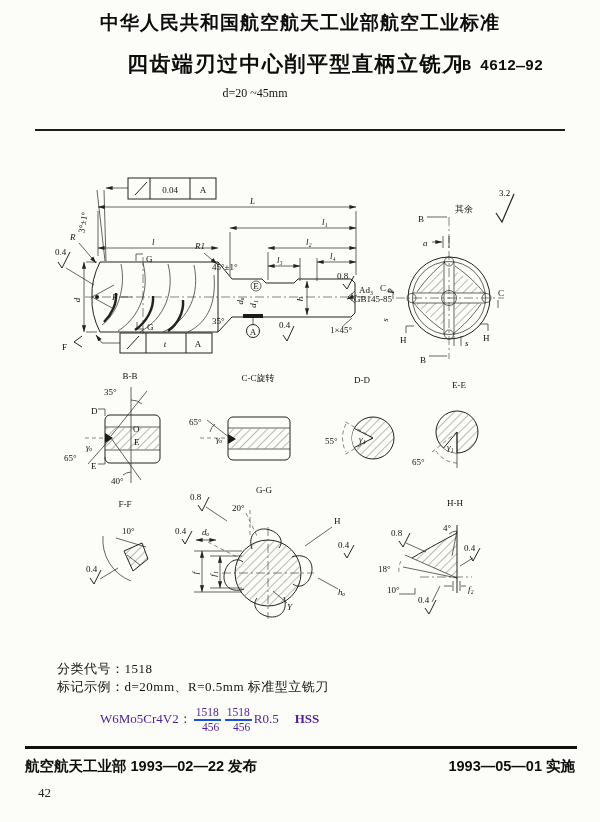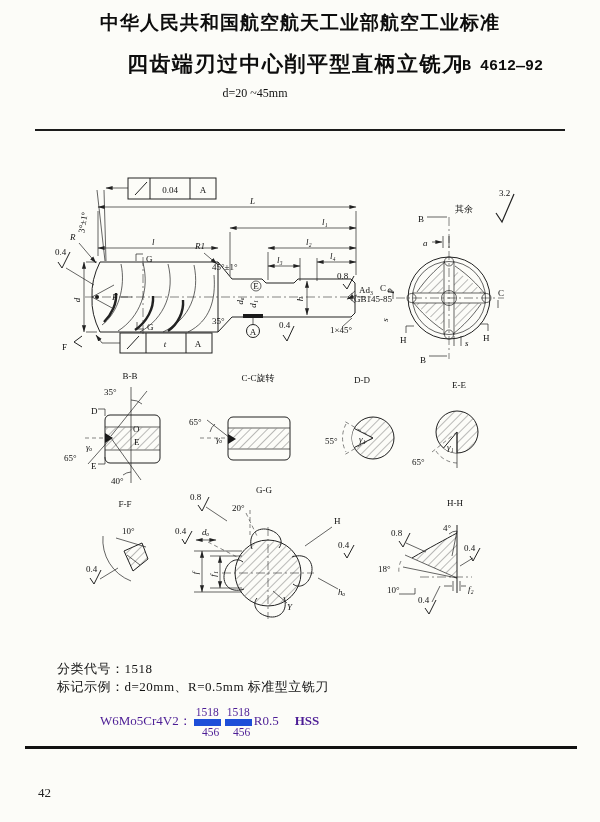--- a/index.html
+++ b/index.html
@@ -12,21 +12,21 @@
   .stdno{position:absolute;top:58px;left:453px;font-family:Liberation Mono, monospace;
          font-weight:bold;font-size:15px;color:#0d0d0d;}
   .subtitle{position:absolute;top:86px;left:0;width:510px;text-align:center;font-size:12px;color:#111;}
   .top-rule{position:absolute;top:129px;left:35px;width:530px;height:2px;background:#1c1c1c;}
   svg.drawing{position:absolute;top:135px;left:0;}
   .notes{position:absolute;left:57px;top:660px;font-size:13px;color:#141414;letter-spacing:.5px;}
   .notes .line1{}
   .notes .line2{margin-bottom:10px;}
   .designation{position:absolute;left:100px;top:706px;font-size:13px;color:#4c1d95;white-space:nowrap;}
   .frac{display:inline-block;vertical-align:middle;text-align:center;font-size:11.5px;line-height:1.1;margin:0 2px;}
-  .frac .num{display:block;border-bottom:7px solid #1d4ed8;padding:0 2px;}
+  .frac .num{display:block;border-bottom:2px solid #1d4ed8;padding:0 2px;}
   .frac .den{display:block;margin-left:7px;}
   .hss{margin-left:16px;font-weight:bold;}
   .footer-rule{position:absolute;top:746px;left:25px;width:552px;height:3px;background:#111;}
   .footer-row{position:absolute;top:757px;left:25px;right:25px;display:flex;justify-content:space-between;
               font-family:"Liberation Sans",sans-serif;font-weight:bold;font-size:14.5px;color:#0d0d0d;}
   .pageno{position:absolute;top:785px;left:38px;font-size:13px;color:#222;}
   
   .ln{stroke:#222;stroke-width:1;fill:none;}
   .tn{stroke:#222;stroke-width:.7;fill:none;}
   .cl{stroke:#333;stroke-width:.6;fill:none;stroke-dasharray:9 3 2 3;}
@@ -342,15 +342,19 @@
 
   <div class="notes">
     <div class="line1">分类代号：1518</div>
     <div class="line2">标记示例：d=20mm、R=0.5mm 标准型立铣刀</div>
   </div>
   <div class="designation">
     <span>W6Mo5Cr4V2：</span><span class="frac"><span class="num">1518</span><span class="den">456</span></span><span class="frac"><span class="num">1518</span><span class="den">456</span></span><span>R0.5</span><span class="hss">HSS</span>
   </div>
 
   <div class="footer-rule"></div>
+  <div class="footer-row">
+    <span>航空航天工业部 1993—02—22 发布</span>
+    <span>1993—05—01 实施</span>
+  </div>
   <div class="pageno">42</div>
 
 </div>
 
 </body></html>

